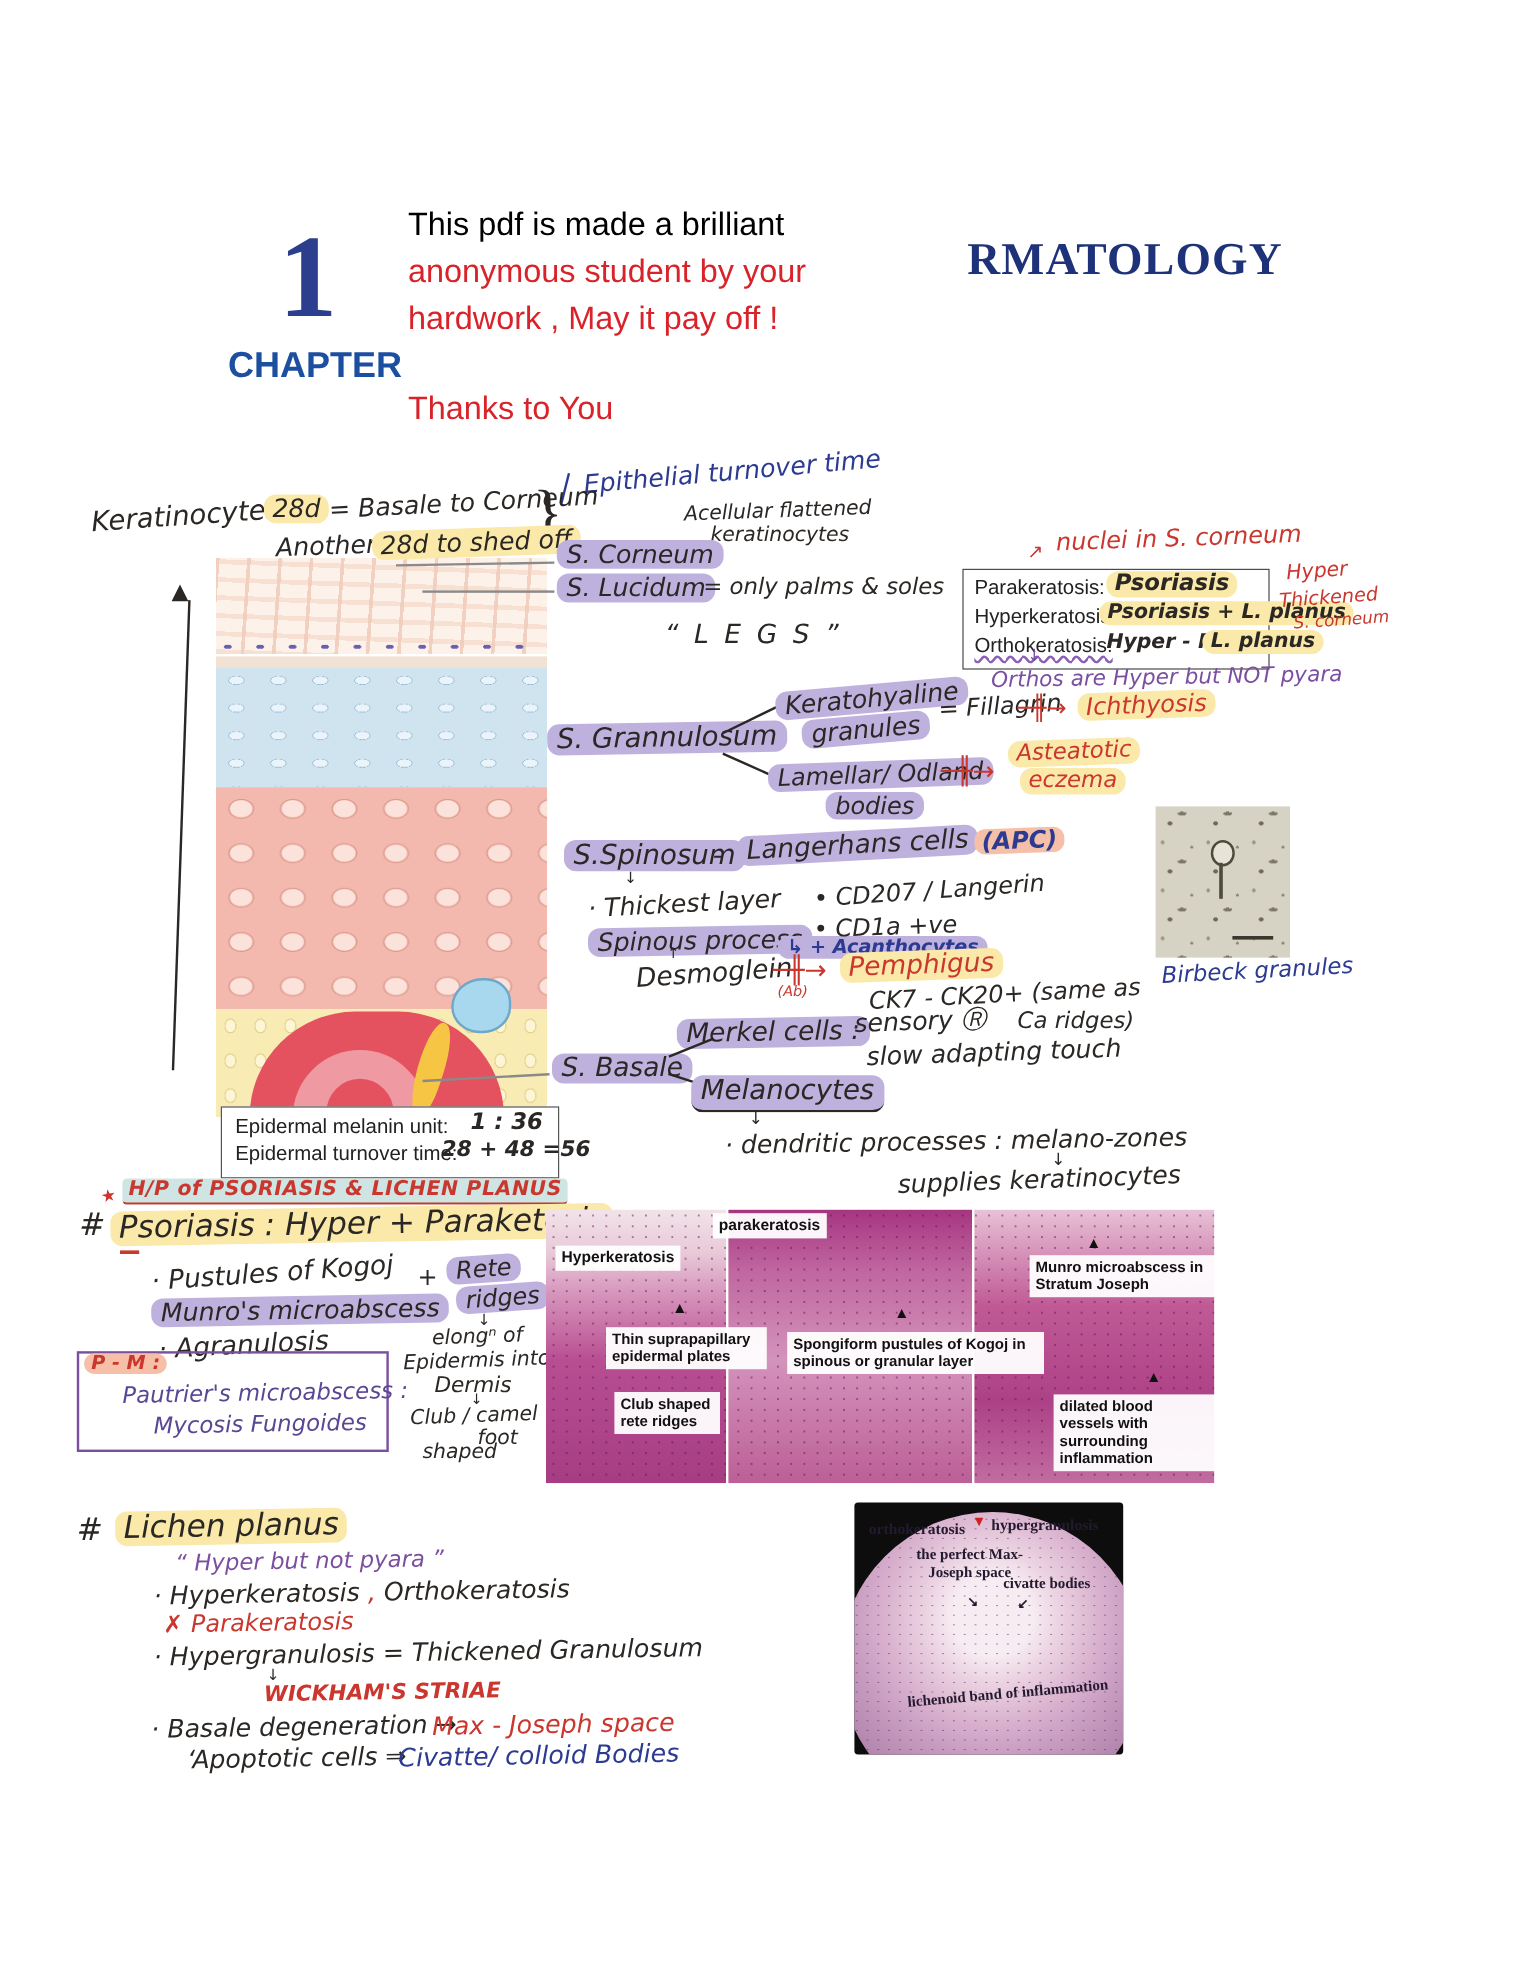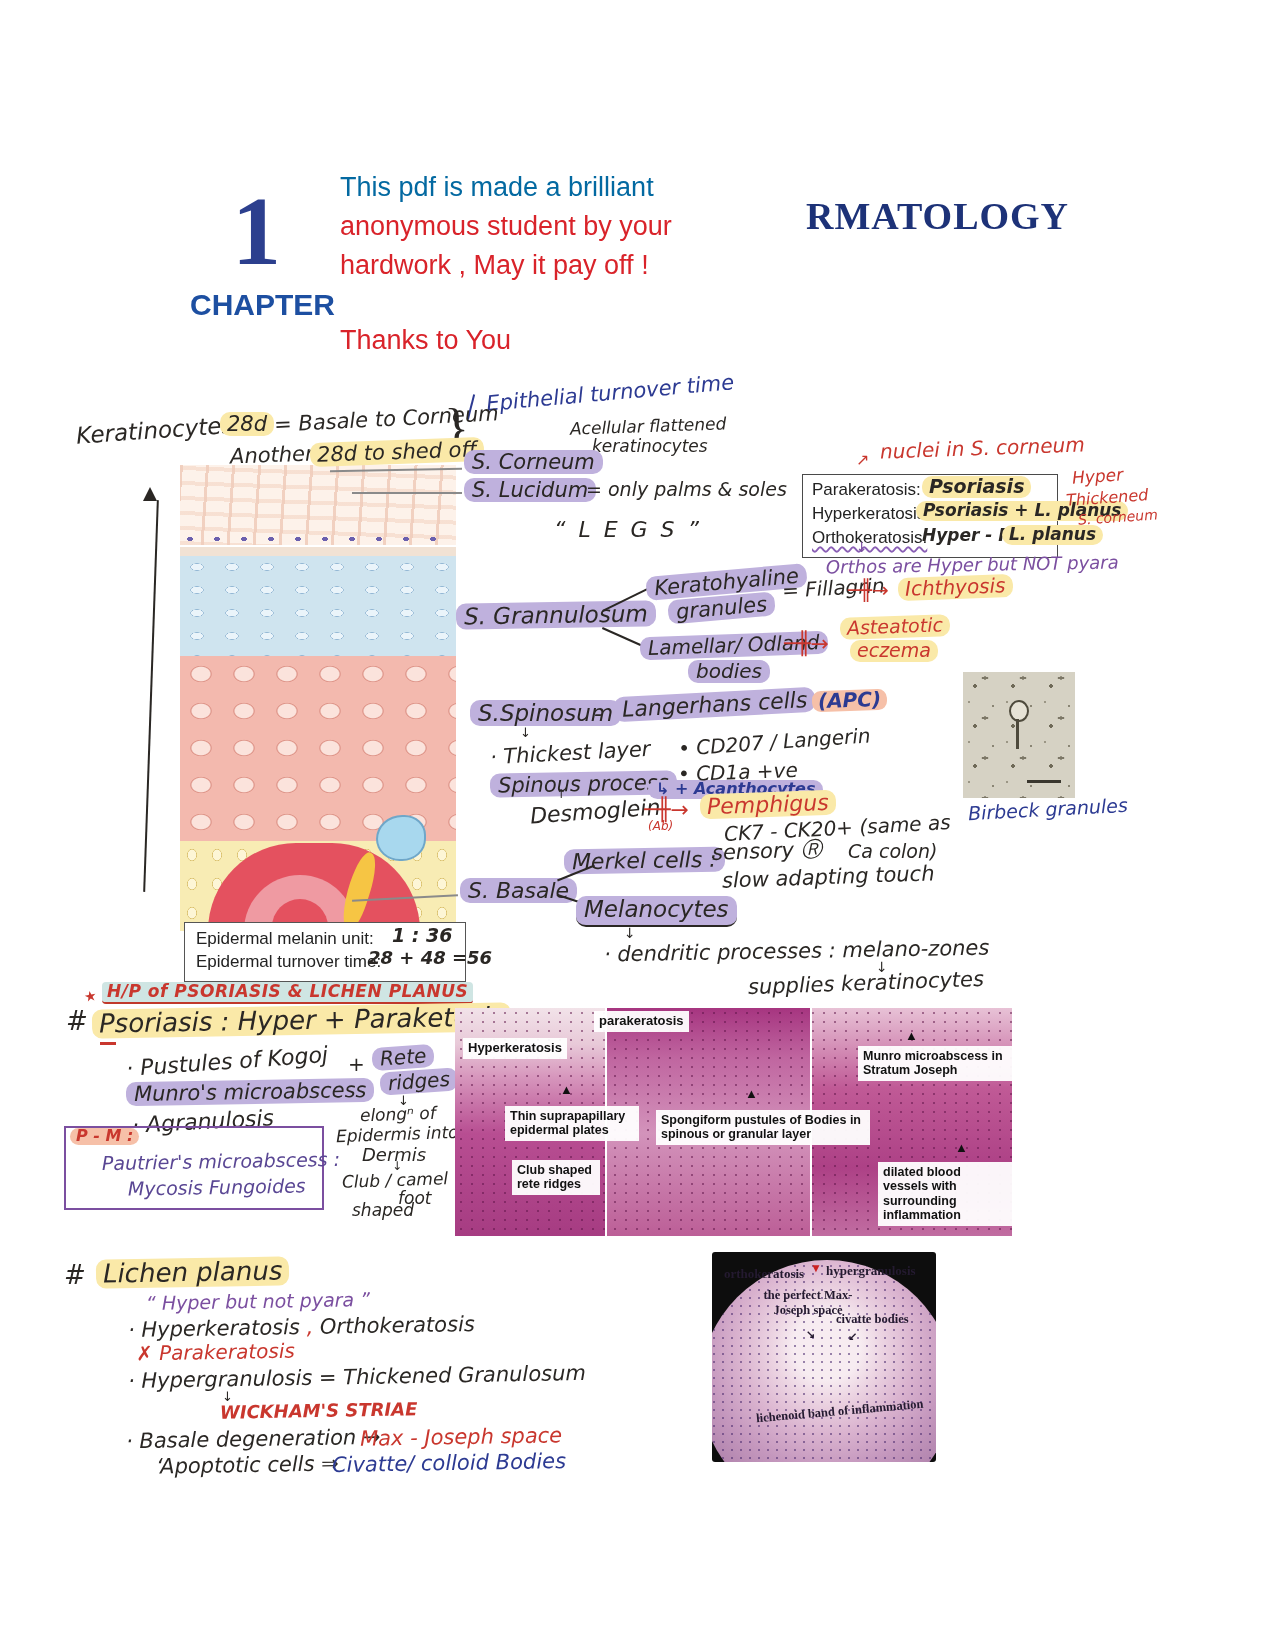--- a/index.html
+++ b/index.html
@@ -89,21 +89,21 @@
       border-left:7px solid transparent; border-right:7px solid transparent; border-bottom:14px solid #2a2724; }
   .wavy-u { text-decoration:underline wavy #8a5fb5 2px; text-underline-offset:3px; }
 </style>
 </head>
 <body>
 
 <div class="page">
 
   <div class="t serif" style="left:232px; top:182px; font-size:98px; font-weight:bold; color:#2c3f8e; line-height:1;">1</div>
   <div class="t print" style="left:190px; top:288px; font-size:30px; font-weight:bold; color:#1d4fa1;">CHAPTER</div>
-  <div class="t print" style="left:340px; top:172px; font-size:27px; color:#0369a1;">This pdf is made a brilliant</div>
+  <div class="t print" style="left:340px; top:172px; font-size:27px; color:#000000;">This pdf is made a brilliant</div>
   <div class="t print" style="left:340px; top:211px; font-size:27px; color:#d9232a;">anonymous student  by your</div>
   <div class="t print" style="left:340px; top:250px; font-size:27px; color:#d9232a;">hardwork , May it pay off !</div>
   <div class="t print" style="left:340px; top:325px; font-size:27px; color:#d9232a;">Thanks to You</div>
   <div class="t serif" style="left:806px; top:194px; font-size:38px; font-weight:bold; color:#1d3278; letter-spacing:1px;">RMATOLOGY</div>
 
   <div class="skin">
     <div class="corneum-band"></div>
     <div class="nuclei-strip"></div>
     <div class="lucidum-band"></div>
     <div class="granulosum-band"></div>
@@ -177,21 +177,21 @@
   <div class="t hw hl-p" style="left:490px; top:772px; font-size:21px; transform:rotate(-1deg);">Spinous  process</div>
   <div class="t hw hl-p blue" style="left:648px; top:780px; font-size:16px; font-weight:bold;">↳ + Acanthocytes</div>
   <div class="t hw" style="left:678px; top:732px; font-size:20px; transform:rotate(-4deg);">• CD207 / Langerin</div>
   <div class="t hw" style="left:678px; top:762px; font-size:20px; transform:rotate(-2deg);">• CD1a  +ve</div>
   <div class="t hw" style="left:556px; top:788px; font-size:12px;">↑</div>
   <div class="t hw" style="left:530px; top:800px; font-size:22px; transform:rotate(-4deg);">Desmoglein</div>
   <div class="t hw red" style="left:644px; top:798px; font-size:22px;">─╫→</div>
   <div class="t hw red" style="left:648px; top:820px; font-size:12px;">(Ab)</div>
   <div class="t hw hl-y red" style="left:700px; top:792px; font-size:22px; transform:rotate(-2deg);">Pemphigus</div>
   <div class="t hw" style="left:724px; top:818px; font-size:20px; transform:rotate(-3deg);">CK7  -  CK20+  (same as</div>
-  <div class="t hw" style="left:848px; top:842px; font-size:19px;">Ca colon)</div>
+  <div class="t hw" style="left:848px; top:842px; font-size:19px;">Ca ridges)</div>
 
   <div class="t hw hl-p" style="left:564px; top:848px; font-size:22px; transform:rotate(-1deg);">Merkel cells :</div>
   <div class="t hw" style="left:712px; top:840px; font-size:21px; transform:rotate(-2deg);">sensory  Ⓡ</div>
   <div class="t hw" style="left:722px; top:866px; font-size:21px; transform:rotate(-2deg);">slow  adapting  touch</div>
   <div class="t hw hl-p" style="left:460px; top:878px; font-size:22px;">S. Basale</div>
   <div class="forkline" style="left:556px; top:872px; width:40px; transform:rotate(-22deg);"></div>
   <div class="forkline" style="left:556px; top:900px; width:40px; transform:rotate(18deg);"></div>
   <div class="t hw hl-p" style="left:576px; top:896px; font-size:23px; border-bottom:2.5px solid #2a2724; padding-bottom:4px;">Melanocytes</div>
   <div class="t hw" style="left:624px; top:926px; font-size:14px;">↓</div>
   <div class="t hw" style="left:604px; top:940px; font-size:21px; transform:rotate(-1deg);">· dendritic  processes : melano-zones</div>
@@ -239,21 +239,21 @@
   <div class="histo1">
     <div class="hp1" style="left:0; width:150px; background:linear-gradient(180deg,#f2e3e9 0%,#e8c9d8 16%,#d797bd 30%,#b84e92 55%,#a63c82 100%);"></div>
     <div class="hp1" style="left:152px; width:203px; background:linear-gradient(180deg,#a63580 0%,#c066a0 22%,#d393bb 55%,#bc5f97 100%);"></div>
     <div class="hp1" style="left:357px; width:200px; background:linear-gradient(180deg,#e8c2d6 0%,#c05a96 35%,#ad4186 70%,#c16da1 100%);"></div>
     <div class="speck"></div>
   </div>
   <div class="label-box" style="left:463px; top:1038px; font-size:13px;">Hyperkeratosis</div>
   <div class="label-box" style="left:594px; top:1011px; font-size:13px;">parakeratosis</div>
   <div class="label-box" style="left:858px; top:1046px; width:148px; white-space:normal;">Munro microabscess in Stratum Joseph</div>
   <div class="label-box" style="left:505px; top:1106px; width:124px; white-space:normal;">Thin suprapapillary epidermal plates</div>
-  <div class="label-box" style="left:656px; top:1110px; width:204px; white-space:normal;">Spongiform pustules of Bodies in spinous or granular layer</div>
+  <div class="label-box" style="left:656px; top:1110px; width:204px; white-space:normal;">Spongiform pustules of Kogoj in spinous or granular layer</div>
   <div class="label-box" style="left:512px; top:1160px; width:78px; white-space:normal;">Club shaped rete ridges</div>
   <div class="label-box" style="left:878px; top:1162px; width:126px; white-space:normal;">dilated blood vessels with surrounding inflammation</div>
   <div class="t" style="left:560px; top:1082px; font-size:13px; color:#111;">▲</div>
   <div class="t" style="left:745px; top:1086px; font-size:13px; color:#111;">▲</div>
   <div class="t" style="left:905px; top:1028px; font-size:13px; color:#111;">▲</div>
   <div class="t" style="left:955px; top:1140px; font-size:13px; color:#111;">▲</div>
 
   <div class="t hw" style="left:64px; top:1262px; font-size:26px;">#</div>
   <div class="t hw hl-y" style="left:96px; top:1258px; font-size:26px; transform:rotate(-1deg);">Lichen  planus</div>
   <div class="t hw purple" style="left:146px; top:1292px; font-size:19px; transform:rotate(-1deg);">“ Hyper  but  not  pyara ”</div>

